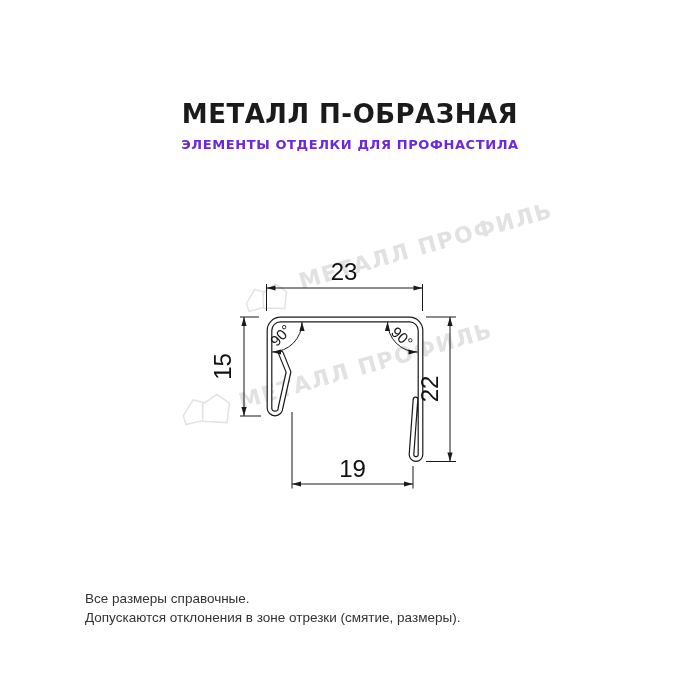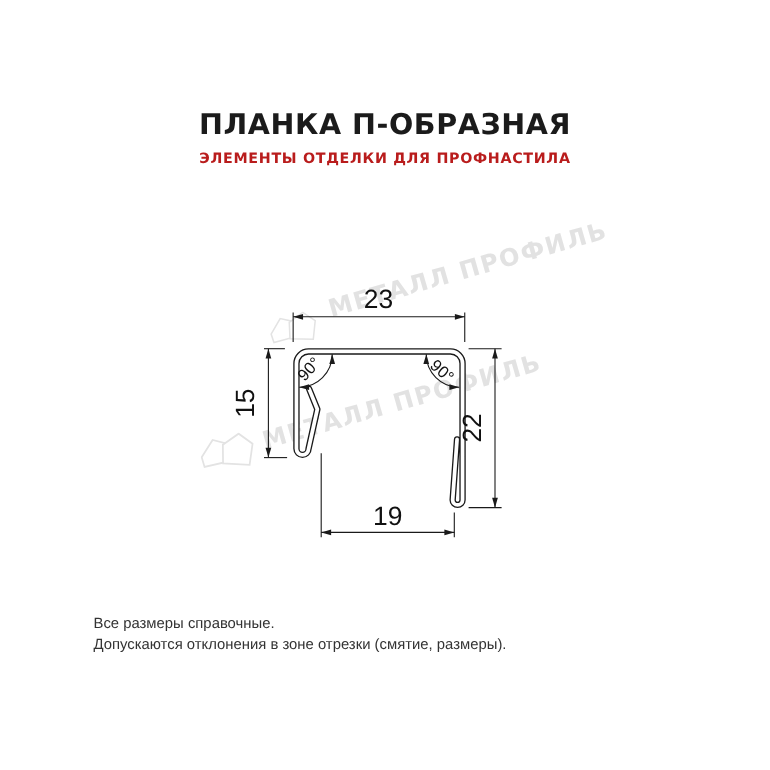--- a/index.html
+++ b/index.html
@@ -1,43 +1,43 @@
 <!DOCTYPE html>
 <html><head>
 <meta charset="utf-8">
 <style>
   html,body{margin:0;padding:0;background:#fff;}
   .screen{position:relative;width:700px;height:700px;background:#ffffff;overflow:hidden;
           font-family:"Liberation Sans",sans-serif;}
   
   .header{position:absolute;left:0;top:100px;width:700px;text-align:center;color:#1b1b1b;}
   .title-line{font-family:"DejaVu Sans",sans-serif;font-weight:800;font-size:26px;line-height:28px;letter-spacing:.5px;}
-  .subtitle{margin-top:9px;font-family:"DejaVu Sans",sans-serif;font-weight:700;font-size:13px;letter-spacing:.6px;color:#b91c1c;}
+  .subtitle{margin-top:9px;font-family:"DejaVu Sans",sans-serif;font-weight:700;font-size:13px;letter-spacing:.6px;color:#6d28d9;}
   
   .wm-text{position:absolute;font-family:"DejaVu Sans",sans-serif;font-weight:700;font-size:22px;
            letter-spacing:1.5px;color:#e2e2e2;white-space:nowrap;transform-origin:0 0;z-index:1;}
   .wm1{left:296px;top:270px;transform:rotate(-16deg);}
   .wm2{left:236px;top:390px;transform:rotate(-16deg);}
   .wm-logo{position:absolute;z-index:1;}
   .wm-logo1{left:244px;top:284px;transform:rotate(-6deg);}
   .wm-logo2{left:182px;top:394px;transform:rotate(-4deg);}
   
   .drawing{position:absolute;left:0;top:0;z-index:2;}
   .dim-text{font-family:"Liberation Sans",sans-serif;font-size:24px;fill:#111;}
   .ang-text{font-family:"Liberation Sans",sans-serif;font-size:15px;fill:#111;}
   
-  .footer{position:absolute;left:85px;top:557px;font-size:13.5px;line-height:19px;color:#333;z-index:2;}
+  .footer{position:absolute;left:85px;top:589px;font-size:13.5px;line-height:19px;color:#333;z-index:2;}
 </style>
 </head>
 <body>
 
 <div class="screen">
 
   <div class="header">
-    <div class="title-line">ПЛАНКА П-ОБРАЗНАЯ</div>
+    <div class="title-line">МЕТАЛЛ П-ОБРАЗНАЯ</div>
     <div class="subtitle">ЭЛЕМЕНТЫ ОТДЕЛКИ ДЛЯ ПРОФНАСТИЛА</div>
   </div>
 
   <div class="wm-text wm1">МЕТАЛЛ ПРОФИЛЬ</div>
   <div class="wm-text wm2">МЕТАЛЛ ПРОФИЛЬ</div>
 
   <svg class="wm-logo wm-logo1" width="46" height="28" viewBox="0 0 50 32">
     <polygon points="1,20 12,5 24,9 22,26 3,29" fill="#ffffff" stroke="#e3e3e3" stroke-width="1.6"></polygon>
     <polygon points="21,10 36,1 48,11 44,30 20,27" fill="#ffffff" stroke="#e3e3e3" stroke-width="1.6"></polygon>
   </svg>

